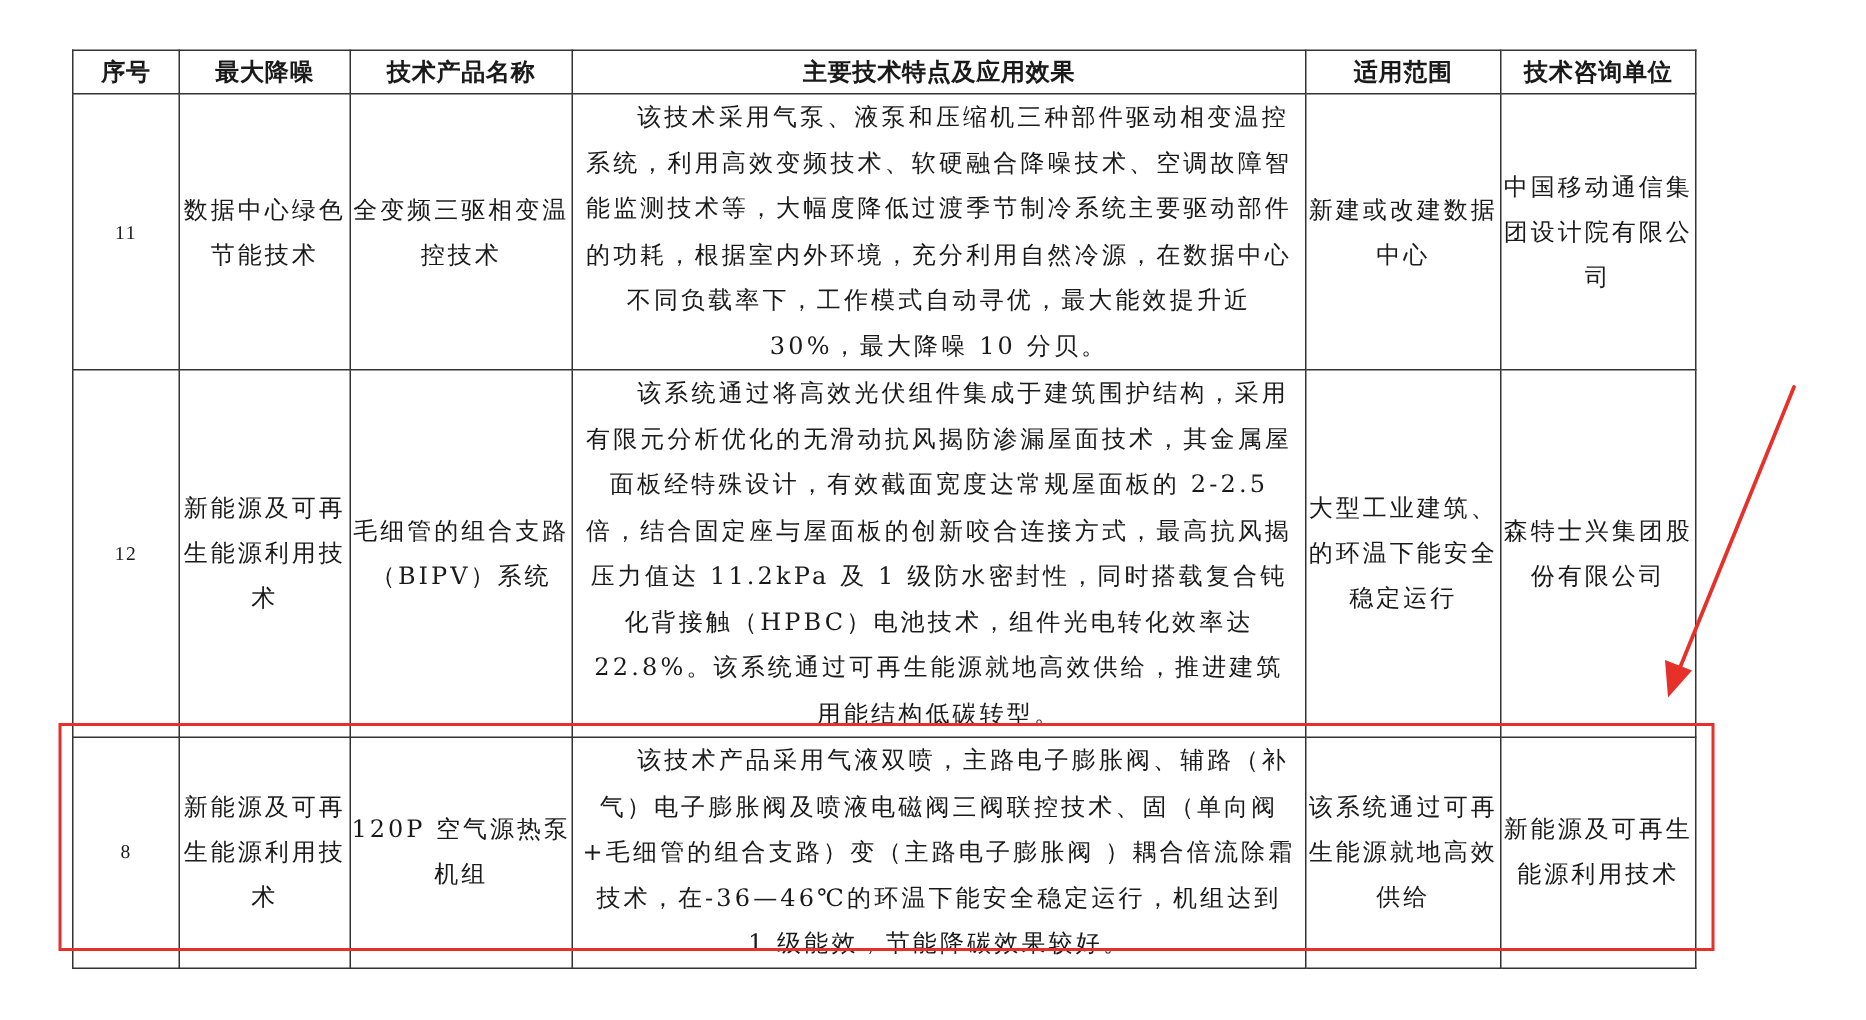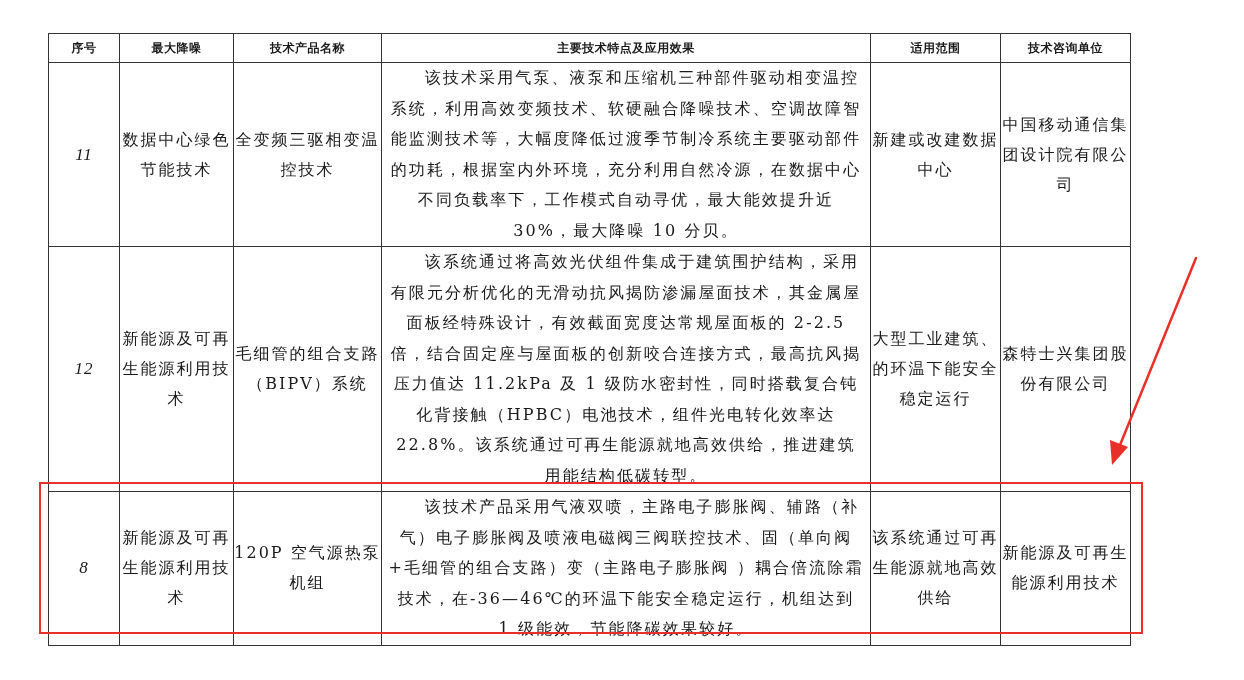--- a/index.html
+++ b/index.html
@@ -25,21 +25,21 @@
     .tech-table th, .tech-table td {
       border: 1.3px solid #333;
       padding: 0;
       text-align: center;
       vertical-align: middle;
     }
     .tech-table th {
       height: 28px;
       font-family: "DejaVu Sans", "Liberation Sans", sans-serif;
       font-weight: bold;
-      font-size: 12px;
+      font-size: 16px;
       letter-spacing: 0.5px;
     }
     .cell-center {
       font-size: 16px;
       line-height: 30px;
       letter-spacing: 2px;
       padding: 0 8px;
     }
     .cell-narrow {
       padding: 0 18px;
@@ -52,23 +52,22 @@
       padding: 0 6px !important;
       vertical-align: top !important;
     }
     .cell-desc .desc-text {
       display: block;
       text-indent: 2em;
       padding-top: 0px;
     }
     .num {
       font-family: "Liberation Serif", serif;
-      font-size: 17px;
+      font-size: 13px;
       letter-spacing: 1px;
-      font-style: italic;
     }
     .highlight-box {
       position: absolute;
       left: 39px;
       top: 482px;
       width: 1104px;
       height: 152px;
       border: 2px solid #e8302a;
       box-sizing: border-box;
       pointer-events: none;

